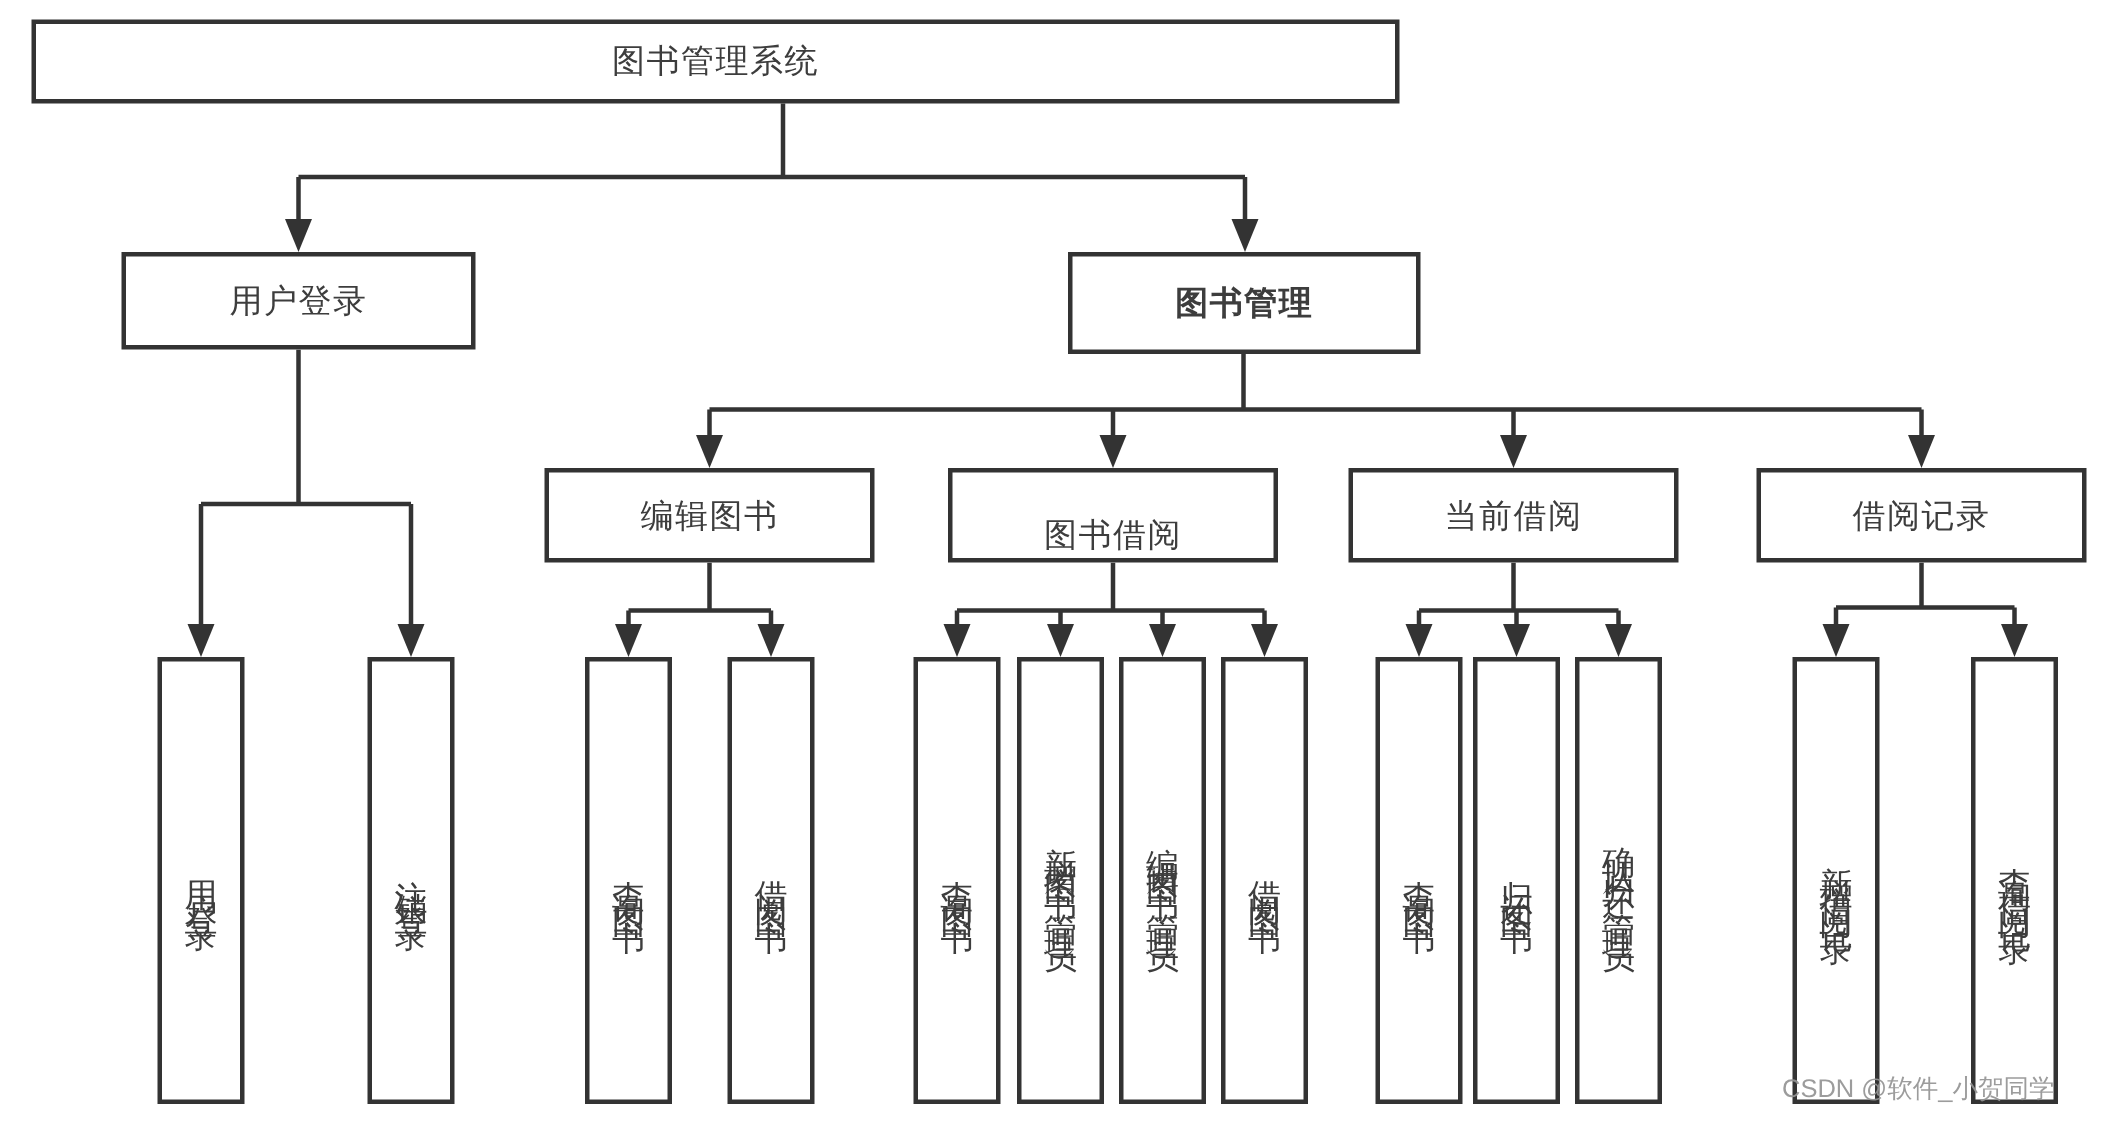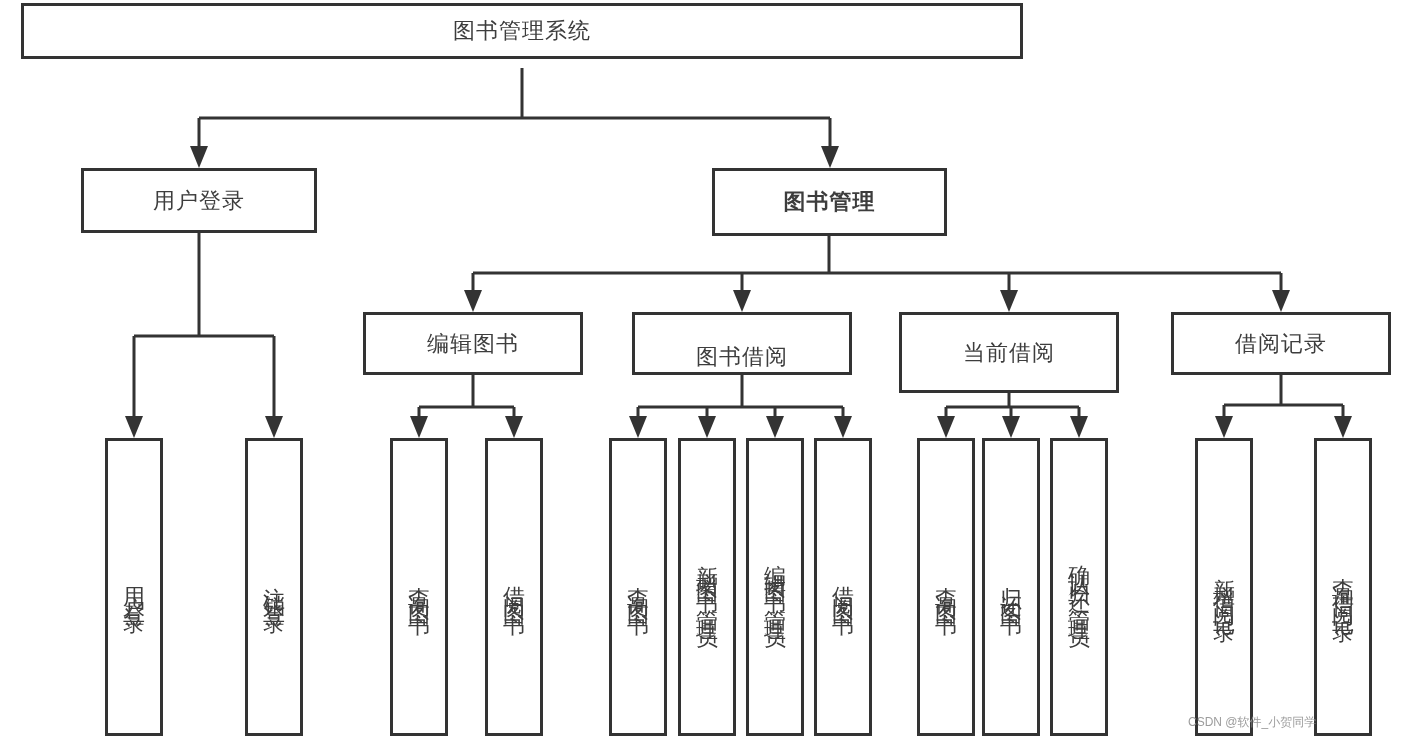--- a/index.html
+++ b/index.html
@@ -28,21 +28,21 @@
     writing-mode:vertical-rl;
     text-orientation:mixed;
     letter-spacing:9px;
     line-height:1;
     white-space:nowrap;
   }
   .watermark{
     position:absolute;
     left:1188px;top:714px;
     width:212px;
-    font-size:12px;
+    font-size:17px;
     color:rgba(148,148,148,0.92);
     letter-spacing:0px;
     white-space:nowrap;
     z-index:3;
   }
 </style>
 </head>
 <body>
 
 <div id="canvas">
@@ -83,38 +83,38 @@
       <polygon points="766,416 784,416 775,438"></polygon>
       <polygon points="834,416 852,416 843,438"></polygon>
       <polygon points="937,416 955,416 946,438"></polygon>
       <polygon points="1002,416 1020,416 1011,438"></polygon>
       <polygon points="1070,416 1088,416 1079,438"></polygon>
       <polygon points="1215,416 1233,416 1224,438"></polygon>
       <polygon points="1334,416 1352,416 1343,438"></polygon>
     </g>
   </svg>
 
-  <div class="box" style="left:21px;top:3px;width:1002px;height:56px;">
+  <div class="box" style="left:21px;top:13px;width:912px;height:56px;">
     <span>图书管理系统</span>
   </div>
 
   <div class="box" style="left:81px;top:168px;width:236px;height:65px;">
     <span>用户登录</span>
   </div>
   <div class="box" style="left:712px;top:168px;width:235px;height:68px;font-weight:bold;">
     <span>图书管理</span>
   </div>
 
   <div class="box" style="left:363px;top:312px;width:220px;height:63px;">
     <span>编辑图书</span>
   </div>
   <div class="box" style="left:632px;top:312px;width:220px;height:63px;align-items:flex-end;">
     <span>图书借阅</span>
   </div>
-  <div class="box" style="left:899px;top:312px;width:220px;height:81px;">
+  <div class="box" style="left:899px;top:312px;width:220px;height:63px;">
     <span>当前借阅</span>
   </div>
   <div class="box" style="left:1171px;top:312px;width:220px;height:63px;">
     <span>借阅记录</span>
   </div>
 
   <div class="box v" style="left:105px;top:438px;width:58px;height:298px;">
     <span>用户登录</span>
   </div>
   <div class="box v" style="left:245px;top:438px;width:58px;height:298px;">

